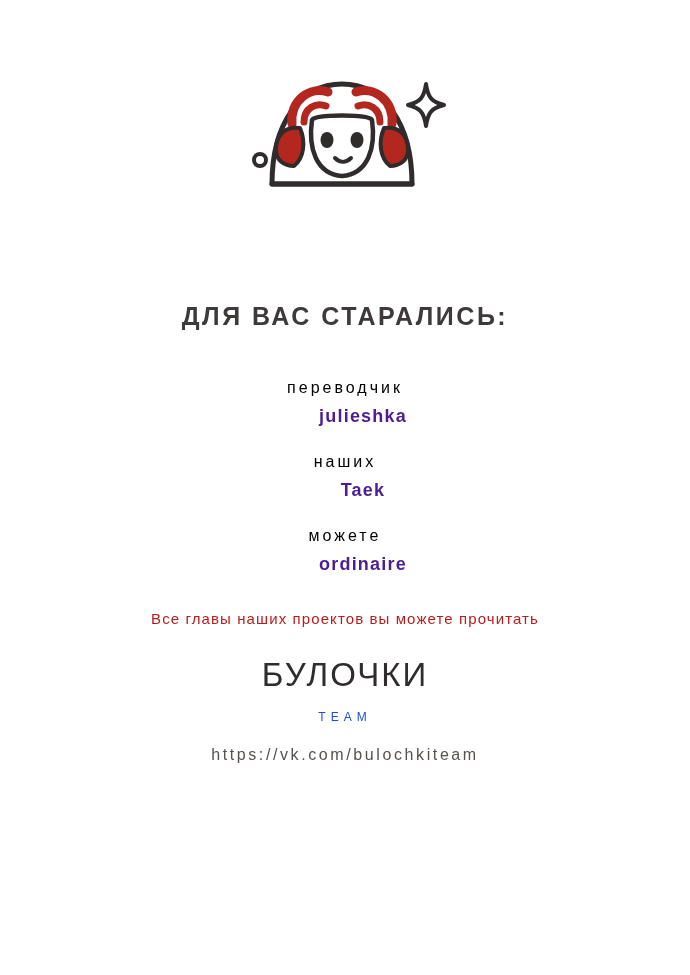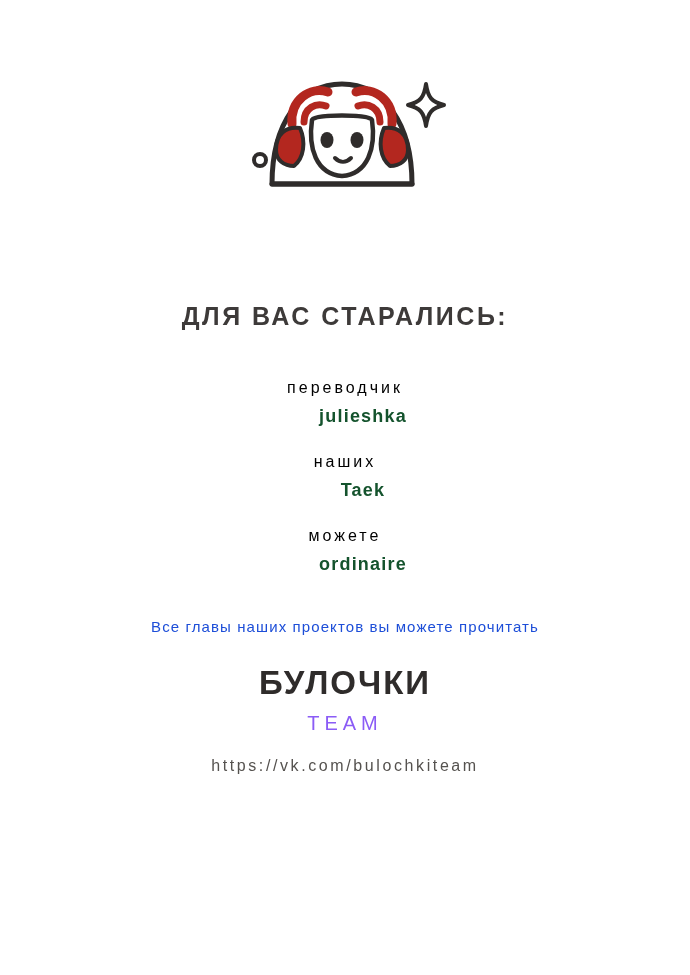--- a/index.html
+++ b/index.html
@@ -60,49 +60,49 @@
   .credit-role {
     font-size: 16px;
     letter-spacing: 3px;
     color: #000000;
     margin-bottom: 9px;
   }
   .credit-name {
     font-size: 18px;
     font-weight: bold;
     letter-spacing: 1.2px;
-    color: #14532d;
+    color: #4c1d95;
     margin-left: 36px;
   }
 
   
   .notice {
-    margin-top: 14px;
+    margin-top: 6px;
     width: 600px;
     text-align: center;
     font-size: 15px;
     letter-spacing: 1.1px;
     line-height: 1.55;
-    color: #1d4ed8;
+    color: #b91c1c;
   }
 
   
   .brand {
     margin-top: 26px;
     font-size: 33px;
-    font-weight: bold;
+    font-weight: normal;
     letter-spacing: 2px;
     color: #2f2c2b;
     text-align: center;
   }
   .brand-sub {
-    margin-top: 10px;
-    font-size: 20px;
+    margin-top: 16px;
+    font-size: 12px;
     letter-spacing: 5px;
-    color: #8b5cf6;
+    color: #1d4ed8;
     text-align: center;
   }
   .brand-url {
     margin-top: 22px;
     font-size: 16px;
     letter-spacing: 2.6px;
     color: #55524f;
     text-align: center;
     text-decoration: none;
   }

